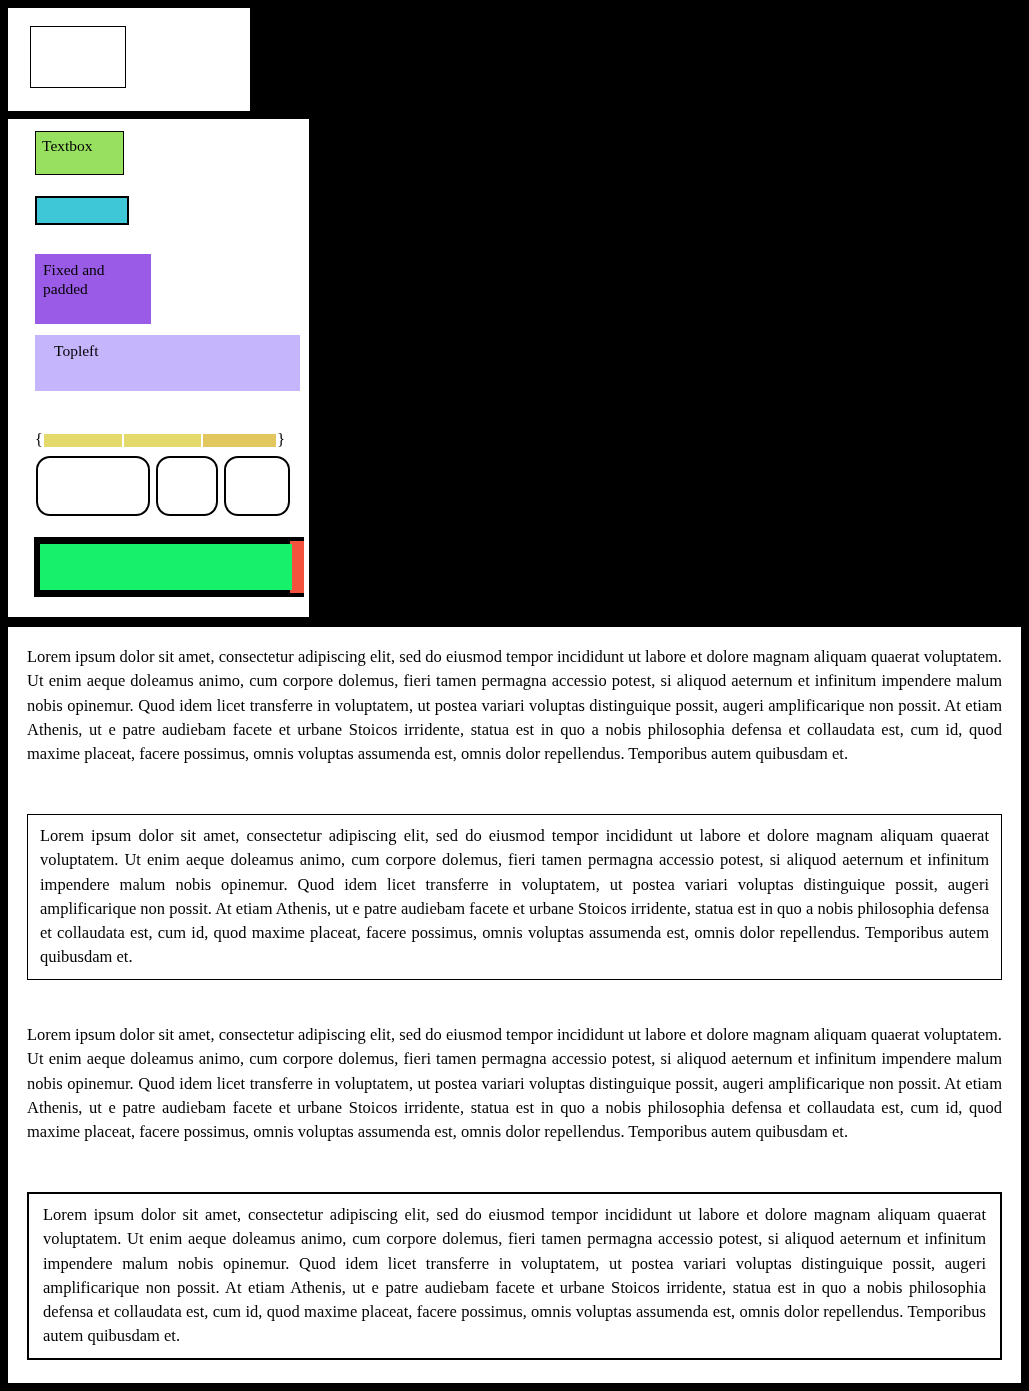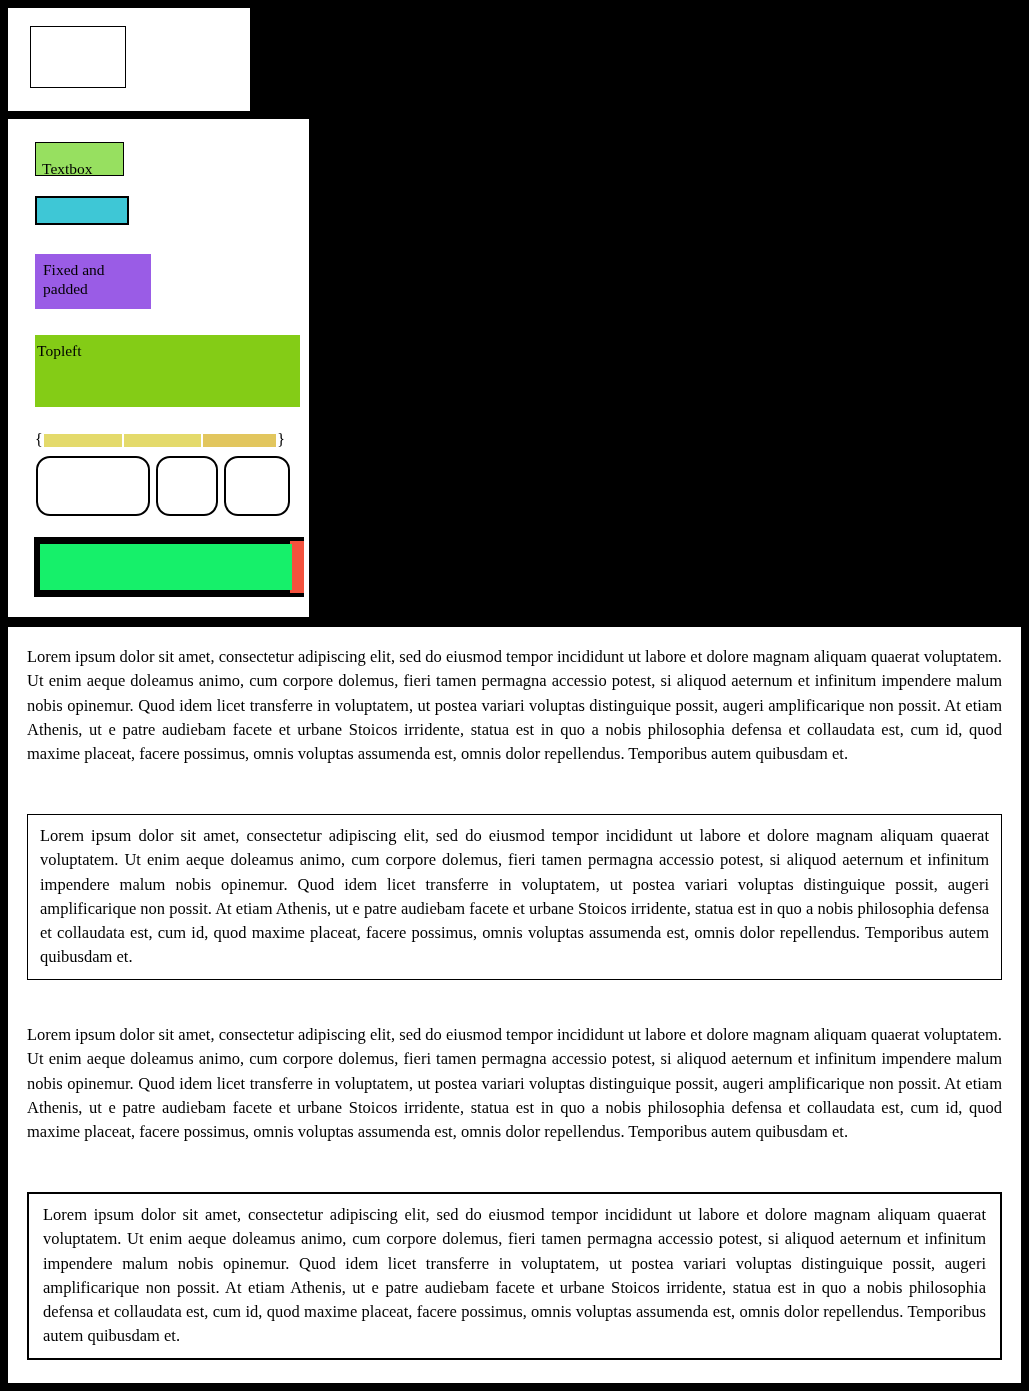--- a/index.html
+++ b/index.html
@@ -46,53 +46,53 @@
   .wbox {
     position: absolute;
     box-sizing: border-box;
     font-size: 15.5px;
     line-height: 1.25;
     color: #000000;
   }
 
   #w-textbox {
     left: 27px;
-    top: 23px;
+    top: 12px;
     width: 89px;
-    height: 20px;
+    height: 44px;
     background: #97e060;
     border: 1px solid #000000;
-    padding: 16px 6px;
+    padding: 4px 6px;
   }
 
   #w-plain {
     left: 27px;
     top: 77px;
     width: 94px;
     height: 29px;
     background: #3ec7d6;
     border: 2px solid #000000;
   }
 
   #w-fixed {
     left: 27px;
     top: 135px;
     width: 116px;
-    height: 55px;
+    height: 70px;
     background: #9a5ce6;
     padding: 6px 8px;
   }
 
   #w-topleft {
     left: 27px;
     top: 216px;
     width: 265px;
-    height: 72px;
-    background: #84cc16;
-    padding: 6px 2px;
+    height: 56px;
+    background: #c4b5fd;
+    padding: 6px 19px;
   }
 
   
   #w-brace-row {
     position: absolute;
     left: 27px;
     top: 310px;
     width: 250px;
     height: 22px;
     display: flex;

